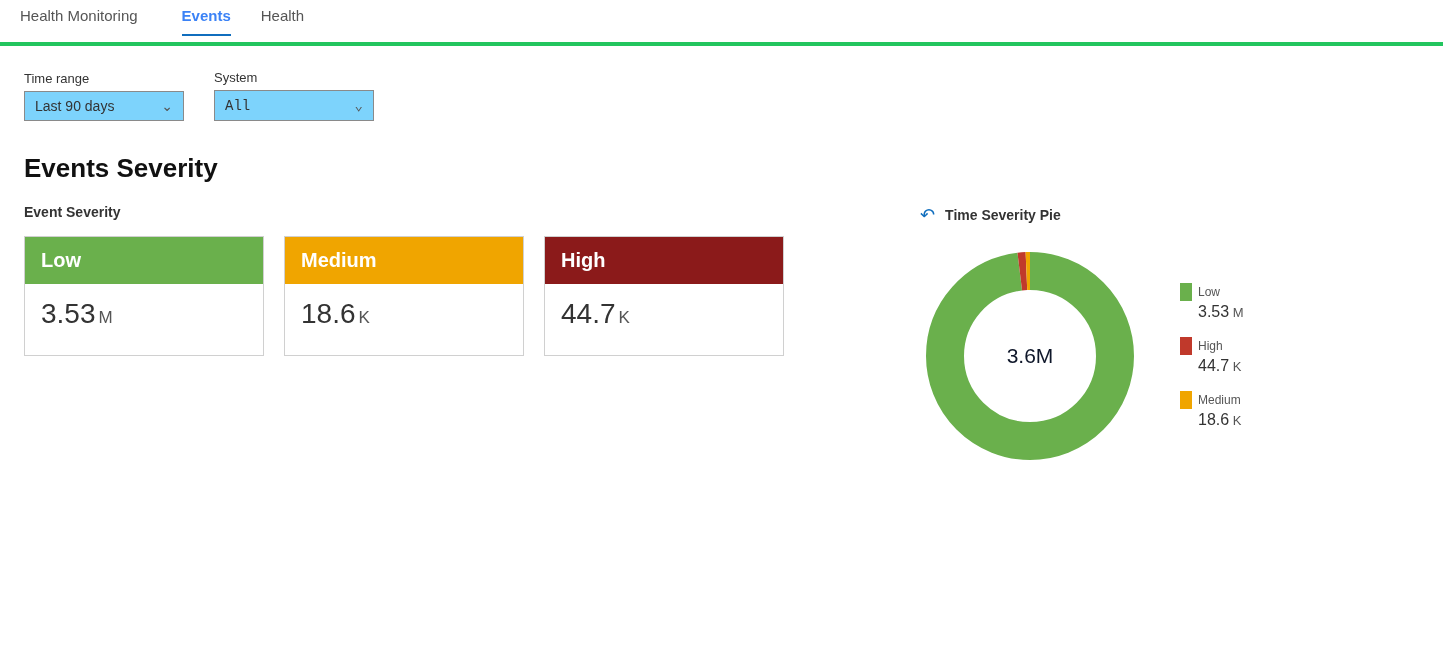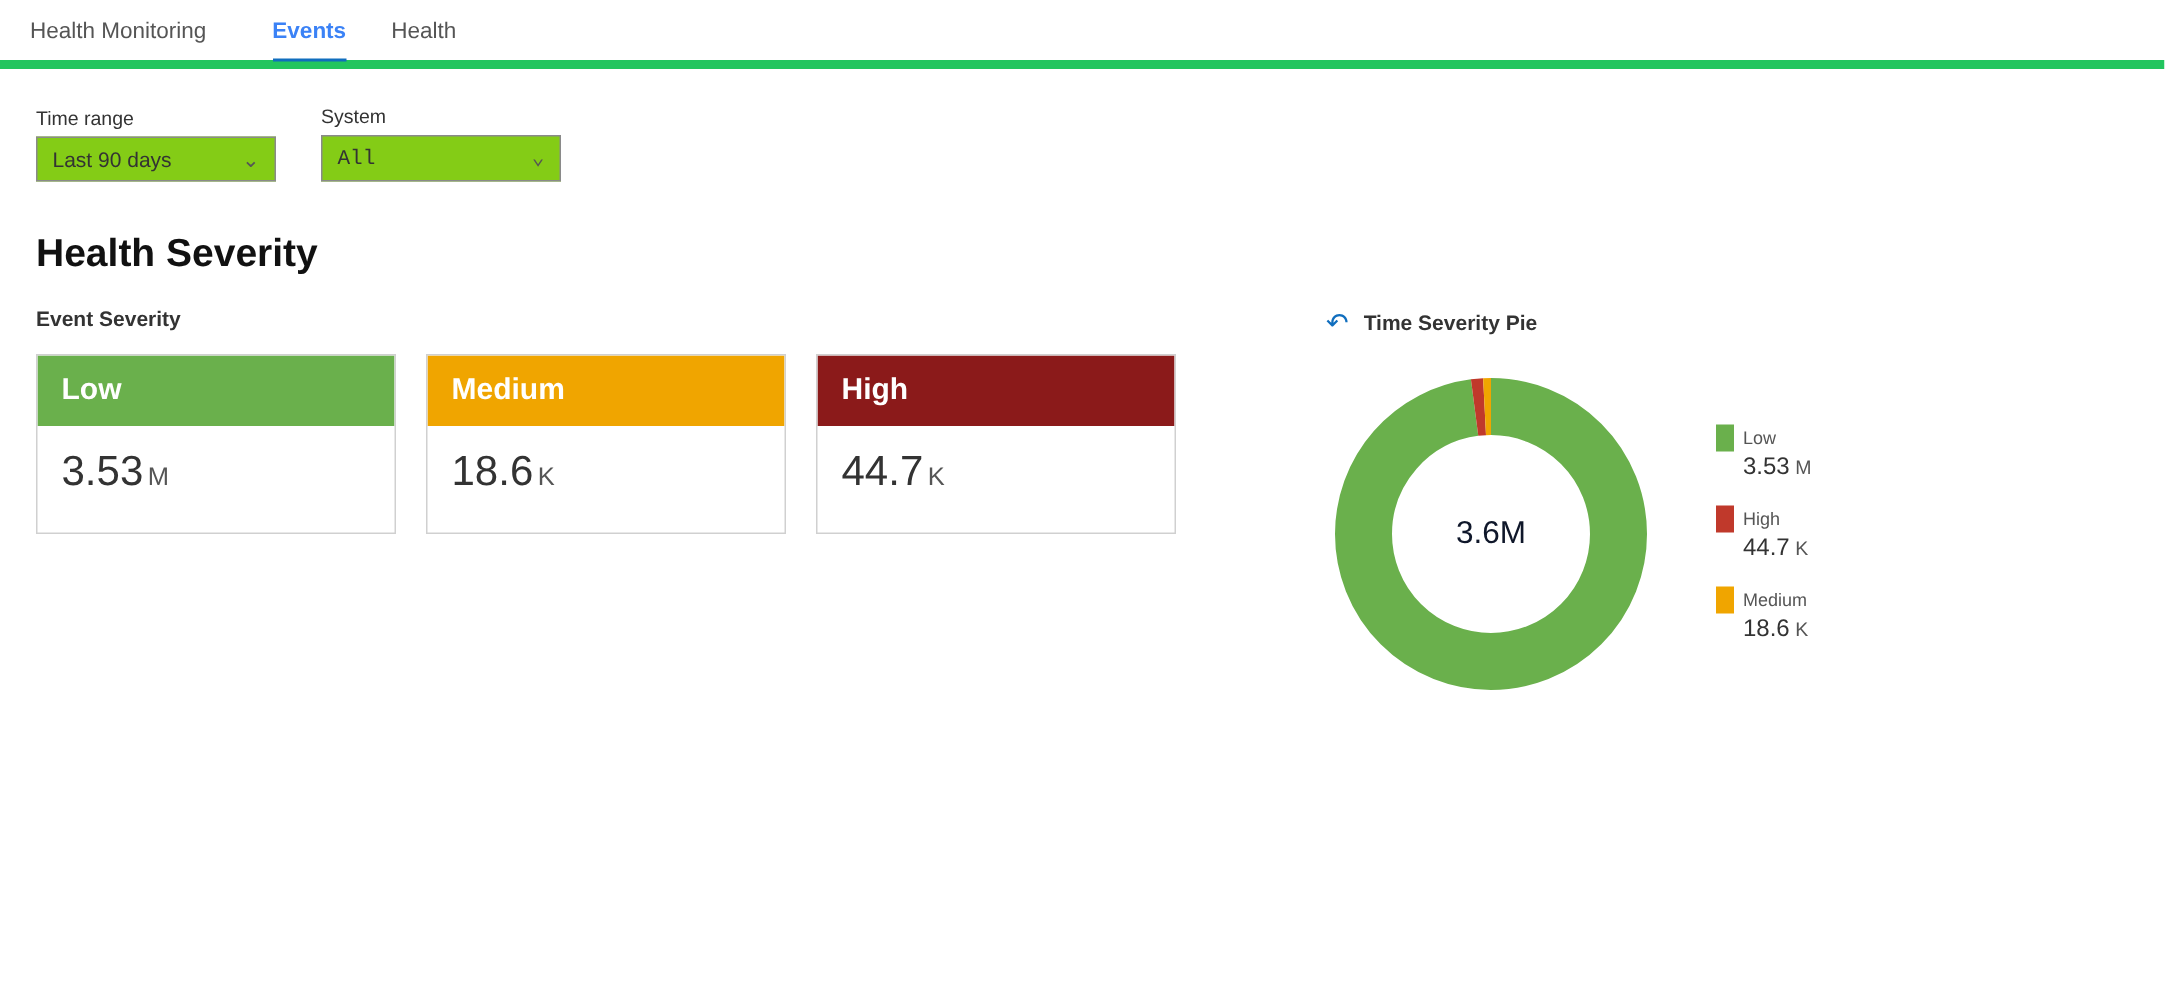--- a/index.html
+++ b/index.html
@@ -8,22 +8,22 @@
       background: #fff;
       color: #333;
       width: 1443px;
       min-height: 660px;
       overflow-x: hidden;
     }
 
     
     .nav-tabs {
       display: flex;
-      align-items: flex-end;
-      border-bottom: 6px solid #22c55e;
+      align-items: center;
+      border-bottom: 4px solid #22c55e;
       padding: 0 20px;
       gap: 30px;
       height: 46px;
     }
     .nav-tab {
       font-size: 15px;
       color: #555;
       cursor: pointer;
       padding-bottom: 10px;
       white-space: nowrap;
@@ -56,21 +56,21 @@
     }
     .filter-select {
       display: flex;
       align-items: center;
       justify-content: space-between;
       border: 1px solid #8a8a8a;
       padding: 6px 10px;
       min-width: 160px;
       cursor: pointer;
       font-size: 14px;
-      background: #84cc16;
+      background: #7dd3fc;
       color: #333;
       gap: 30px;
     }
     .filter-select.system {
       min-width: 160px;
       font-family: Liberation Mono, monospace;
     }
     .chevron-down {
       font-size: 14px;
       color: #555;
@@ -81,21 +81,21 @@
       padding: 32px 24px 20px 24px;
       font-size: 26px;
       font-weight: 700;
       color: #111;
     }
 
     
     .main-content {
       display: flex;
       padding: 0 24px;
-      gap: 60px;
+      gap: 96px;
       align-items: flex-start;
     }
 
     
     .left-panel {
       flex: 0 0 auto;
       min-width: 800px;
     }
     .panel-label {
       font-size: 14px;
@@ -251,21 +251,21 @@
   </div>
   <div class="filter-group">
     <span class="filter-label">System</span>
     <div class="filter-select system">
       <span>All</span>
       <span class="chevron-down">⌄</span>
     </div>
   </div>
 </div>
 
-<div class="section-title">Health Severity</div>
+<div class="section-title">Events Severity</div>
 
 <div class="main-content">
 
   <div class="left-panel">
     <div class="panel-label">Event Severity</div>
     <div class="severity-cards">
 
     <div class="severity-card">
           <div class="card-header low">Low</div>
           <div class="card-body">

